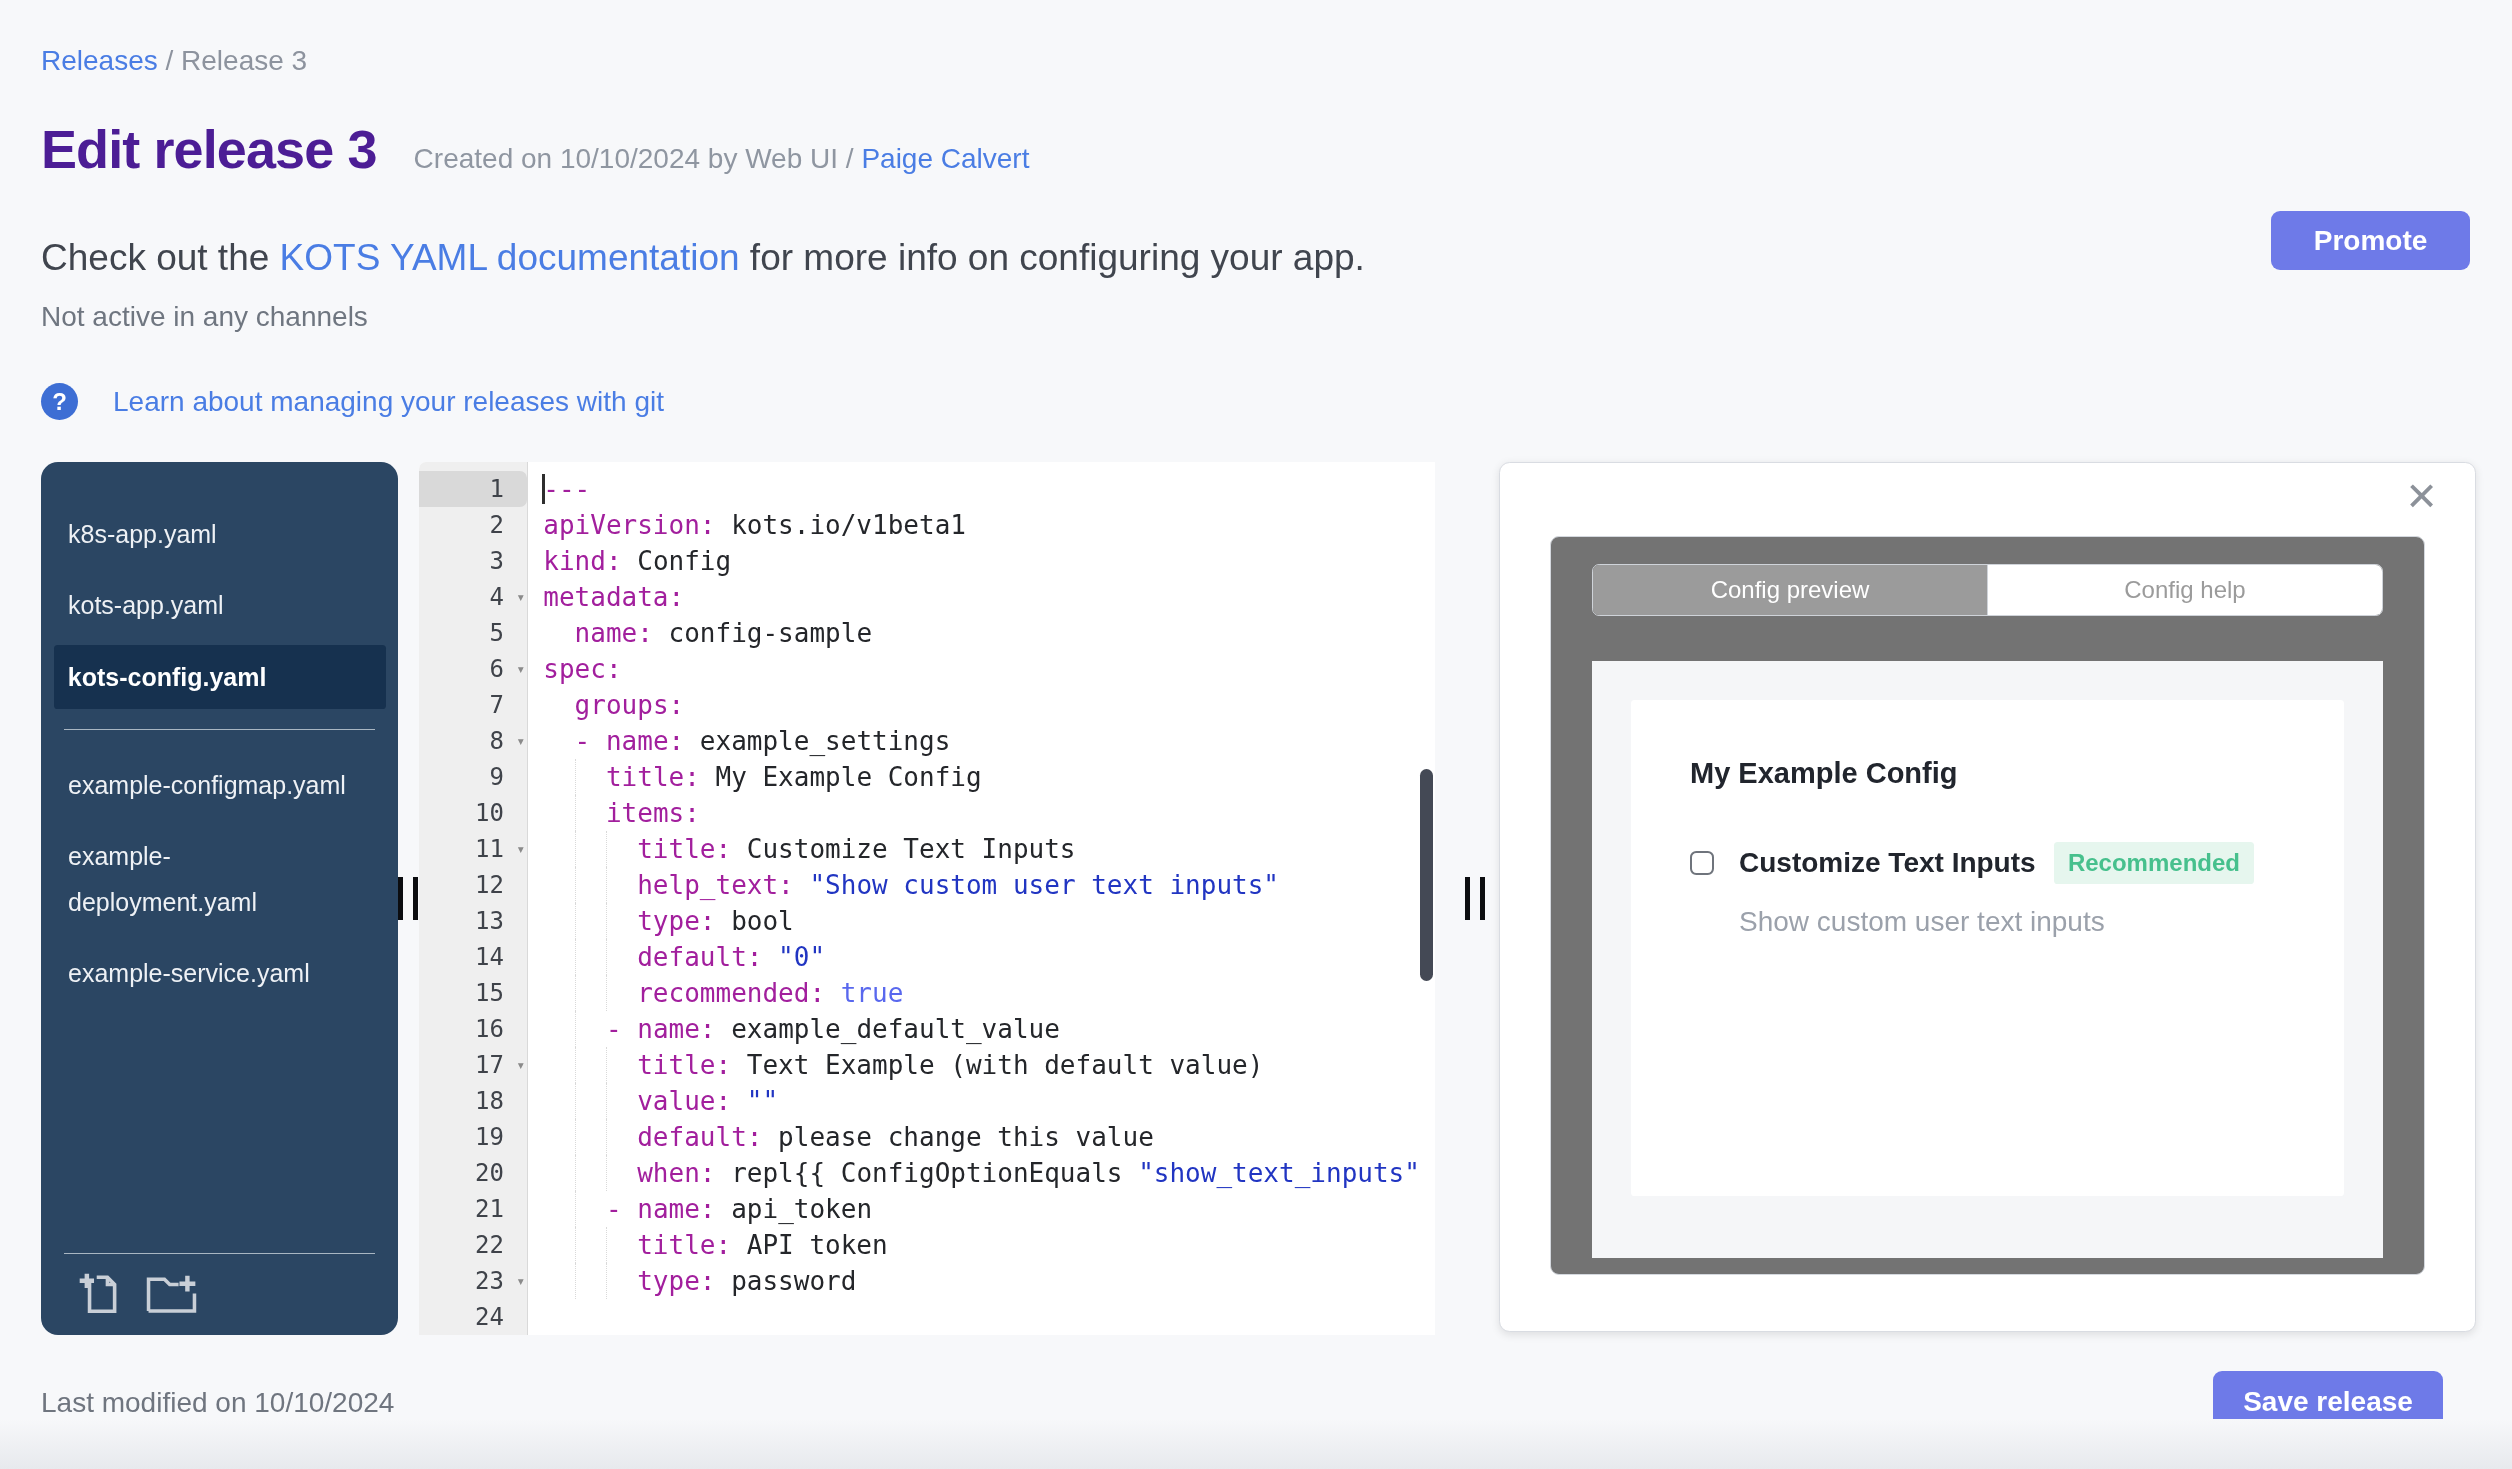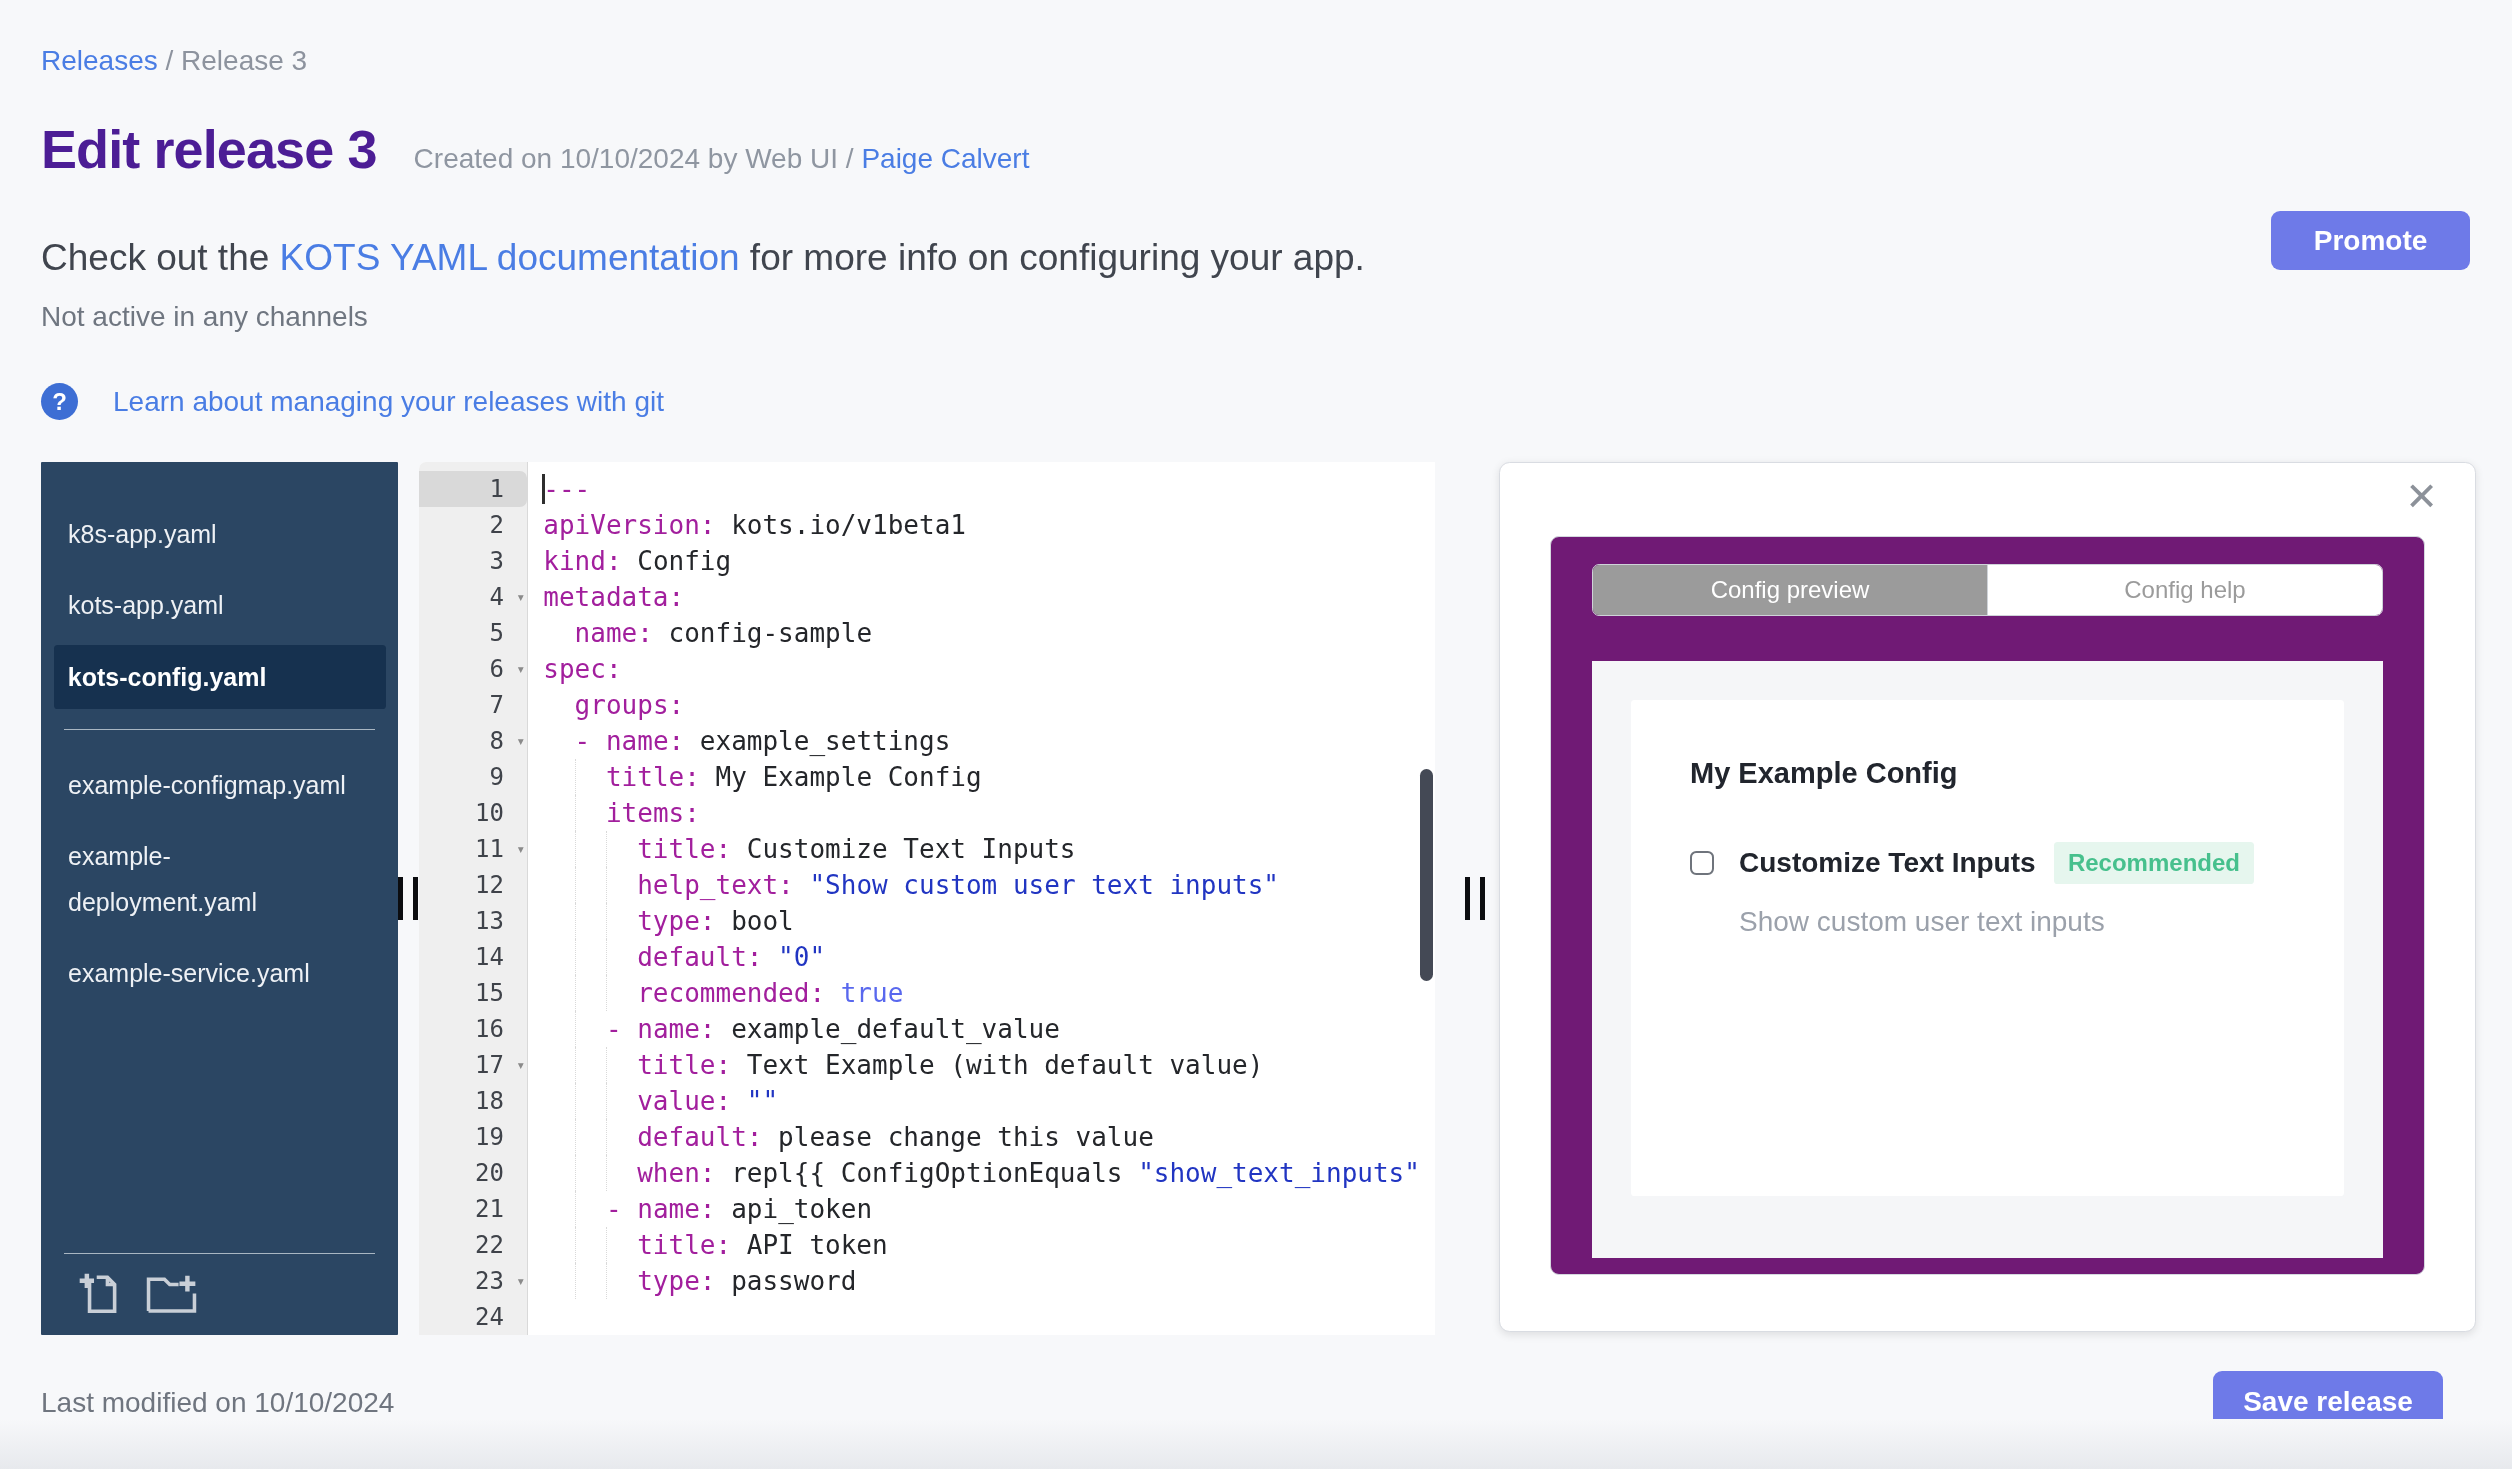--- a/index.html
+++ b/index.html
@@ -28,21 +28,21 @@
   .q-circle { width:37px; height:37px; border-radius:50%; background:#3d6ed4; color:#fff;
     font-size:24px; font-weight:700; display:flex; align-items:center; justify-content:center; }
   .git-link { font-size:28px;margin-left:19px; }
   .btn { background:#6e7ae8; color:#fff; border:none; border-radius:9px;
     font-family:"Liberation Sans",sans-serif; font-weight:700; font-size:28px;
     display:flex; align-items:center; justify-content:center; cursor:pointer; }
   .promote-btn { position:absolute; left:2271px; top:211px; width:199px; height:59px; }
 
   
   .sidebar { position:absolute; left:41px; top:462px; width:357px; height:873px;
-    background:#2b4663; border-radius:1px; }
+    background:#2b4663; border-radius:17px; }
   .file-list { padding-top:36px; }
   .file-item { font-size:25px; color:#eef1f5; padding:12.5px 50px 12.5px 27px; line-height:46px; cursor:pointer; }
   .file-item.selected { background:#16314f; margin:5.3px 12.5px; padding:9px 14.3px; border-radius:3.6px;
     font-weight:700; color:#fff; }
   .tree-divider { height:0.9px; background:#a9b6c2; margin:19.6px 23px; }
   .sidebar-actions { position:absolute; left:0; right:0; bottom:0; padding:0 23px 19.6px; }
   .actions-row { display:flex; gap:25px; padding:14.3px 0 0 12.5px; }
   .actions-row svg { cursor:pointer; }
 
   
@@ -73,21 +73,21 @@
   .v-thumb { position:absolute; right:1.8px; top:307px; width:13.4px; height:212px;
     background:rgba(42,48,61,.88); border-radius:7.1px; }
 
   
   .preview-panel { position:absolute; left:1499px; top:462px; width:977px; height:870px;
     background:#fff; border:0.9px solid #d9dce2; border-radius:10.7px;
     box-shadow:0 2.7px 9px rgba(0,0,0,.10); }
   .close-x { position:absolute; top:14.3px; right:37px; font-size:39px; color:#8c9199;
     cursor:pointer; line-height:1; font-weight:400; }
   .inner-card { position:absolute; left:50px; right:50px; top:73px; height:739px;
-    border:0.9px solid #d4d8de; border-radius:9px; background:#701a75; }
+    border:0.9px solid #d4d8de; border-radius:9px; background:#737373; }
   .tabs { margin:27px 41px 0; display:flex; height:52px; border:0.9px solid #cfd3d9;
     border-radius:7.1px; overflow:hidden; }
   .tab { flex:1; display:flex; align-items:center; justify-content:center;
     font-size:24px; cursor:pointer; background:#fff; color:#9b9b9b; }
   .tab.active { background:#9b9b9b; color:#fff; }
   .tab + .tab { border-left:0.9px solid #cfd3d9; }
   .gray-block { margin:45px 41px 0; height:597px; background:#f5f6f8; }
   .config-card { position:relative; top:39px; margin:0 39px; height:496px; background:#fff;
     border-radius:3.6px; padding:57px 59px; }
   .group-title { font-size:29px; font-weight:700; color:#21252d; }

